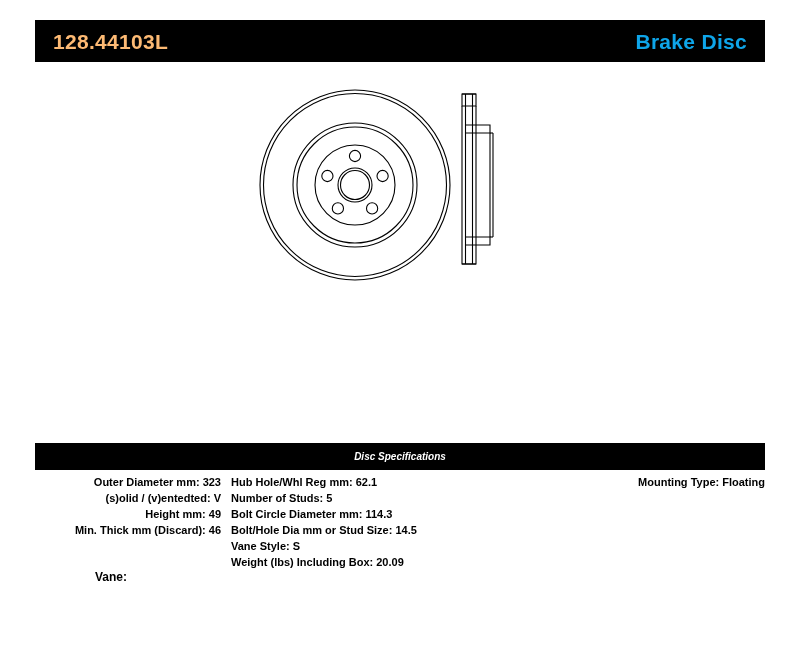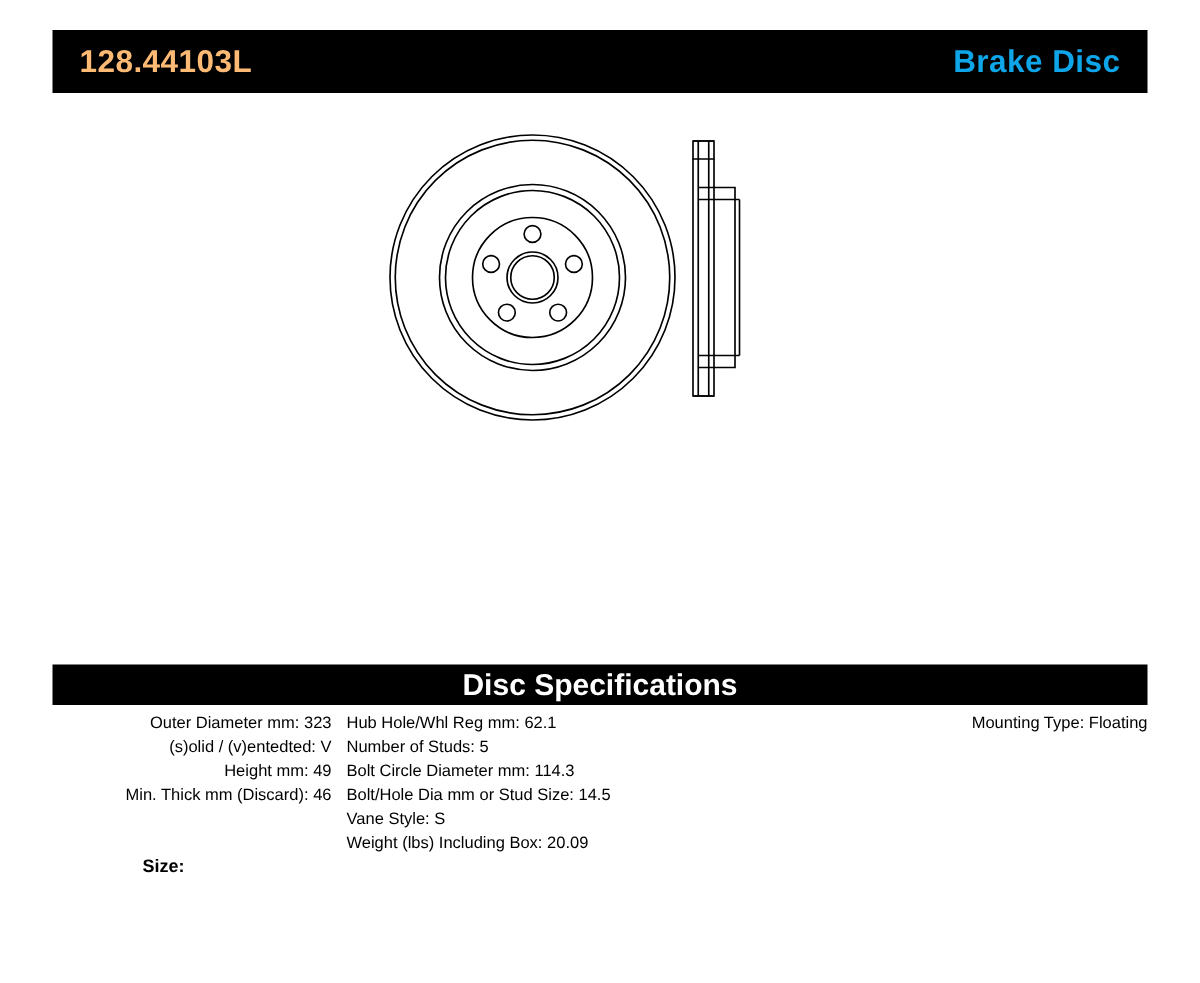--- a/index.html
+++ b/index.html
@@ -69,34 +69,35 @@
     width: 730px;
     height: 27px;
     background: #000000;
     display: flex;
     align-items: center;
     justify-content: center;
     box-sizing: border-box;
   }
   .specs-title {
     color: #ffffff;
-    font-size: 20px;
+    font-size: 10px;
     font-weight: bold;
     line-height: 1;
+    font-style: italic;
   }
 
   
   .specs-body {
     position: absolute;
     left: 35px;
     top: 474px;
     width: 730px;
     height: 120px;
     font-size: 11px;
-    font-weight: normal;
+    font-weight: bold;
   }
   .col {
     position: absolute;
     top: 0;
   }
   .col-left {
     left: 0;
     width: 186px;
     text-align: right;
   }
@@ -201,15 +202,15 @@
       <div class="spec-line">Bolt/Hole Dia mm or Stud Size: 14.5</div>
       <div class="spec-line">Vane Style: S</div>
       <div class="spec-line">Weight (lbs) Including Box: 20.09</div>
     </div>
 
     <div class="col col-right">
       <div class="spec-line">Mounting Type: Floating</div>
     </div>
   </div>
 
-  <div class="note">Size:</div>
+  <div class="note">Vane:</div>
 
 </div>
 
 </body></html>

